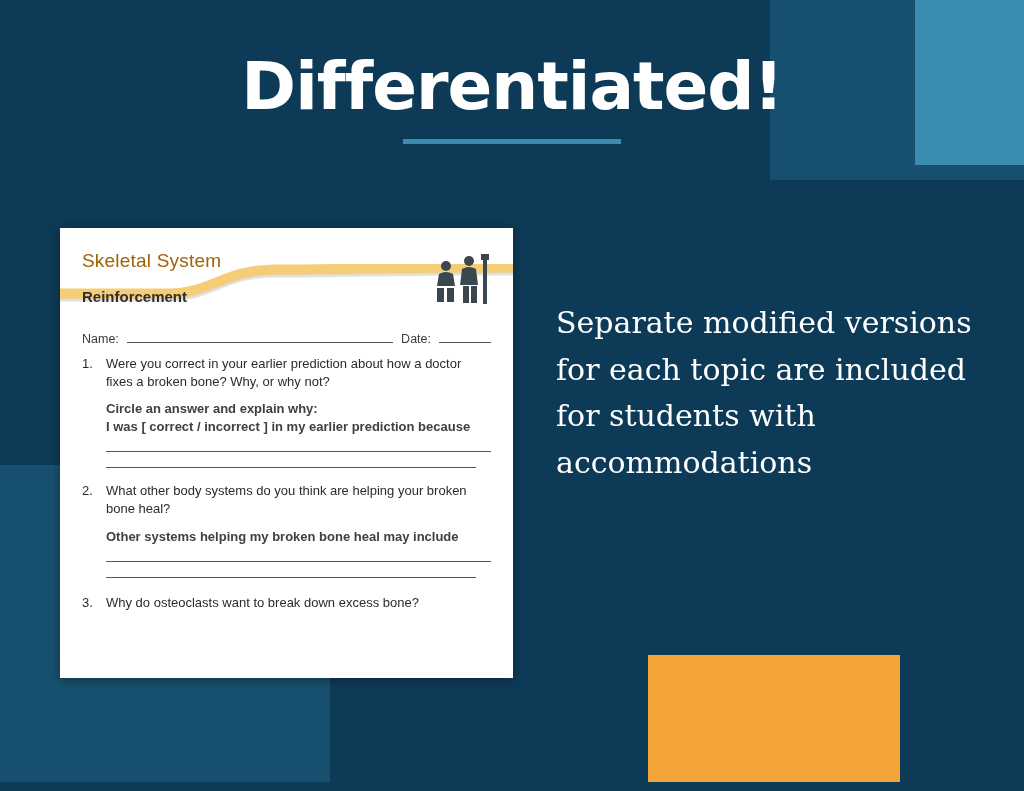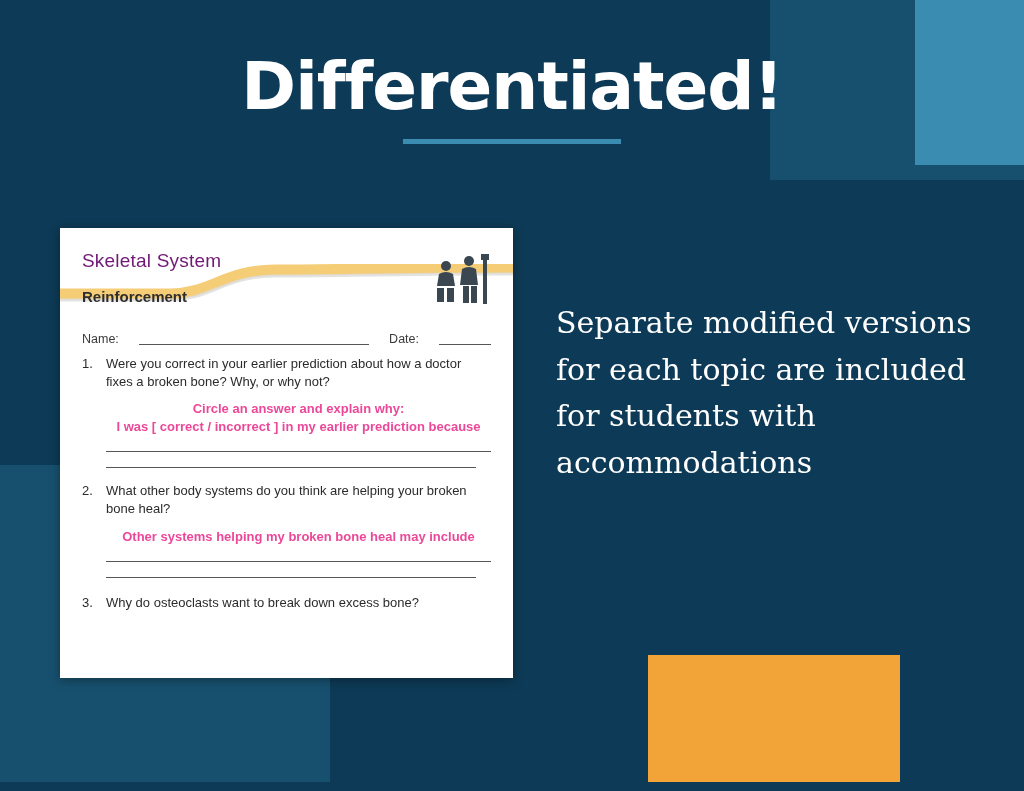--- a/index.html
+++ b/index.html
@@ -98,21 +98,21 @@
     left: 0; top: 36px;
     width: 453px;
     height: 40px;
     pointer-events: none;
   }
   .ws-title {
     position: absolute;
     left: 22px; top: 22px;
     font-family: "Liberation Sans", sans-serif;
     font-size: 19px;
-    color: #701a75;
+    color: #a16207;
     letter-spacing: .2px;
   }
   .ws-subtitle {
     position: absolute;
     left: 22px; top: 50px;
     font-family: "Liberation Sans", sans-serif;
     font-size: 15px;
     font-weight: bold;
     color: #2e2e2e;
     margin-top: 10px;
@@ -120,42 +120,41 @@
   .ws-figure {
     position: absolute;
     right: 18px; top: 24px;
     width: 62px; height: 56px;
   }
   .ws-nameline {
     margin: 6px 22px 0 22px;
     font-size: 12.5px;
     color: #3a3a3a;
     display: flex;
-    align-items: center;
-    gap: 20px;
+    align-items: flex-start;
+    gap: 8px;
   }
   .ws-nameline .lbl { white-space: nowrap; }
   .ws-nameline .rule { flex: 1 1 auto; border-bottom: 1px solid #555; height: 11px; }
   .ws-nameline .rule.short { flex: 0 0 52px; }
 
   .q {
     margin: 9px 22px 0 22px;
     display: flex;
     font-size: 13px;
     color: #2b2b2b;
     line-height: 1.35;
   }
   .q .num { width: 24px; flex: 0 0 24px; }
   .q .body { flex: 1 1 auto; }
   .q-bold {
     font-weight: bold;
     font-size: 13px;
-    color: #ec4899;
+    color: #404040;
     line-height: 1.4;
-    text-align: center;
   }
   .answer-block { margin-top: 10px; }
   .full-rule {
     border-bottom: 1px solid #555;
     height: 14px;
     margin-top: 2px;
   }
   .full-rule.last { width: 96%; }
 
   

